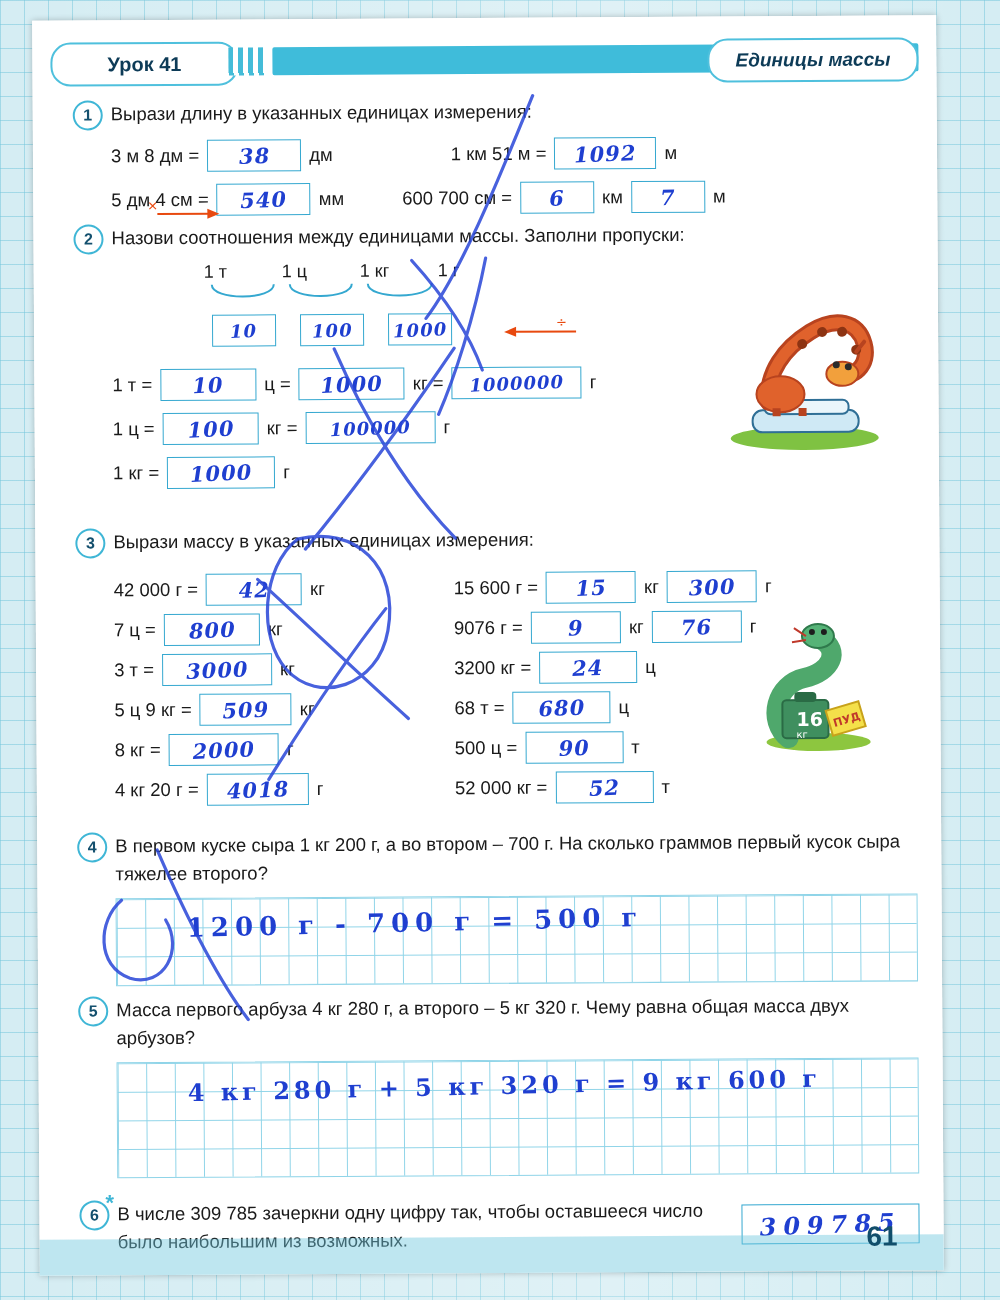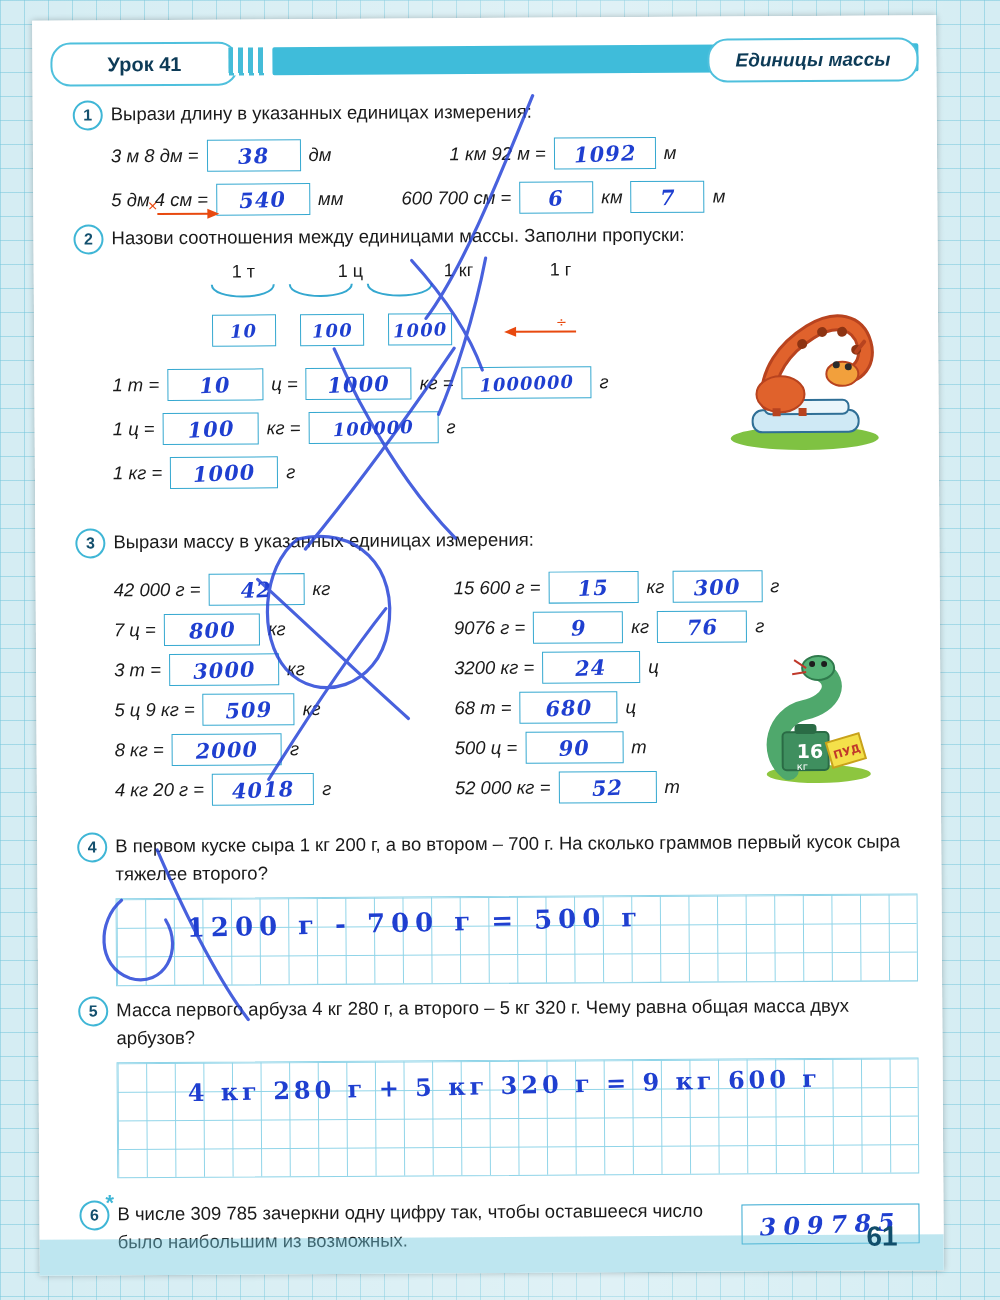--- a/index.html
+++ b/index.html
@@ -74,41 +74,41 @@
     border:2px solid #3fb6d6;color:#14506e;font-size:16px;font-weight:bold;
     display:flex;align-items:center;justify-content:center;background:#fff;
   }
   .num.star:after{
     content:"*";position:absolute;left:24px;top:-12px;color:#3fb6d6;font-size:22px;
   }
   .prompt{
     margin-left:58px;font-size:18.5px;color:#1a1a1a;line-height:28px;
   }
   .row{display:flex;align-items:center;margin-left:58px;margin-top:12px;font-size:18.5px;color:#1a1a1a;}
-  .lbl{white-space:nowrap;font-style:italic;}
+  .lbl{white-space:nowrap;}
   .gap{display:inline-block;}
 
   
   .box{
     display:inline-flex;align-items:center;justify-content:center;
     border:1.6px solid #35a8d0;height:30px;margin:0 8px;background:#fff;
     position:relative;
   }
   .hand{
     font-family:"DejaVu Serif", serif;
     font-style:italic;font-weight:bold;
     color:#1f3fd0;font-size:21px;letter-spacing:1px;
     transform:rotate(-2deg);
     white-space:nowrap;
   }
   .hand.sm{font-size:18px;}
 
   
   .units-row{display:flex;margin-left:150px;margin-top:10px;font-size:18px;color:#1a1a1a;}
-  .units-row span{width:78px;text-align:left;margin-left:28px;}
+  .units-row span{width:78px;text-align:left;}
   .brace{
     position:relative;margin-left:150px;height:26px;width:330px;
   }
   .brace svg{position:absolute;left:0;top:0;}
   .mult-arrow{position:absolute;left:96px;top:-14px;color:#e8490f;font-size:16px;}
 
   
   .gridbox{
     margin-left:58px;margin-top:10px;height:86px;
     background-image:
@@ -121,21 +121,21 @@
   }
   .gridbox.tall{height:114px;}
   .gridwrite{
     position:absolute;left:70px;top:10px;
     font-family:"DejaVu Serif", serif;font-weight:bold;color:#1f3fd0;
     font-size:26px;letter-spacing:6px;transform:rotate(-1deg);
   }
 
   
   .pic-giraffe{position:absolute;right:36px;top:246px;width:196px;height:196px;}
-  .pic-snake{position:absolute;right:52px;top:630px;width:140px;height:140px;}
+  .pic-snake{position:absolute;right:52px;top:598px;width:140px;height:140px;}
 
   
   .scribbles{position:absolute;left:0;top:0;width:904px;height:1255px;pointer-events:none;}
 
   .page-no{
     position:absolute;right:46px;bottom:18px;font-size:28px;font-weight:bold;color:#114e6b;
   }
   .footer-strip{
     position:absolute;left:0;right:0;bottom:0;height:36px;background:rgba(110,200,222,.45);
   }
@@ -171,21 +171,21 @@
         <div class="num">1</div>
         <div class="prompt">Вырази длину в указанных единицах измерения:</div>
 
         <div class="row">
           <span class="lbl">3 м 8 дм =</span>
           <span class="box" style="width:92px;">
             <span class="hand">38</span>
           </span>
           <span class="lbl">дм</span>
           <span class="gap" style="width:118px;"></span>
-          <span class="lbl">1 км 92 м =</span>
+          <span class="lbl">1 км 51 м =</span>
           <span class="box" style="width:100px;">
             <span class="hand">1092</span>
           </span>
           <span class="lbl">м</span>
         </div>
 
         <div class="row">
           <span class="lbl">5 дм 4 см =</span>
           <span class="box" style="width:92px;">
             <span class="hand">540</span>

